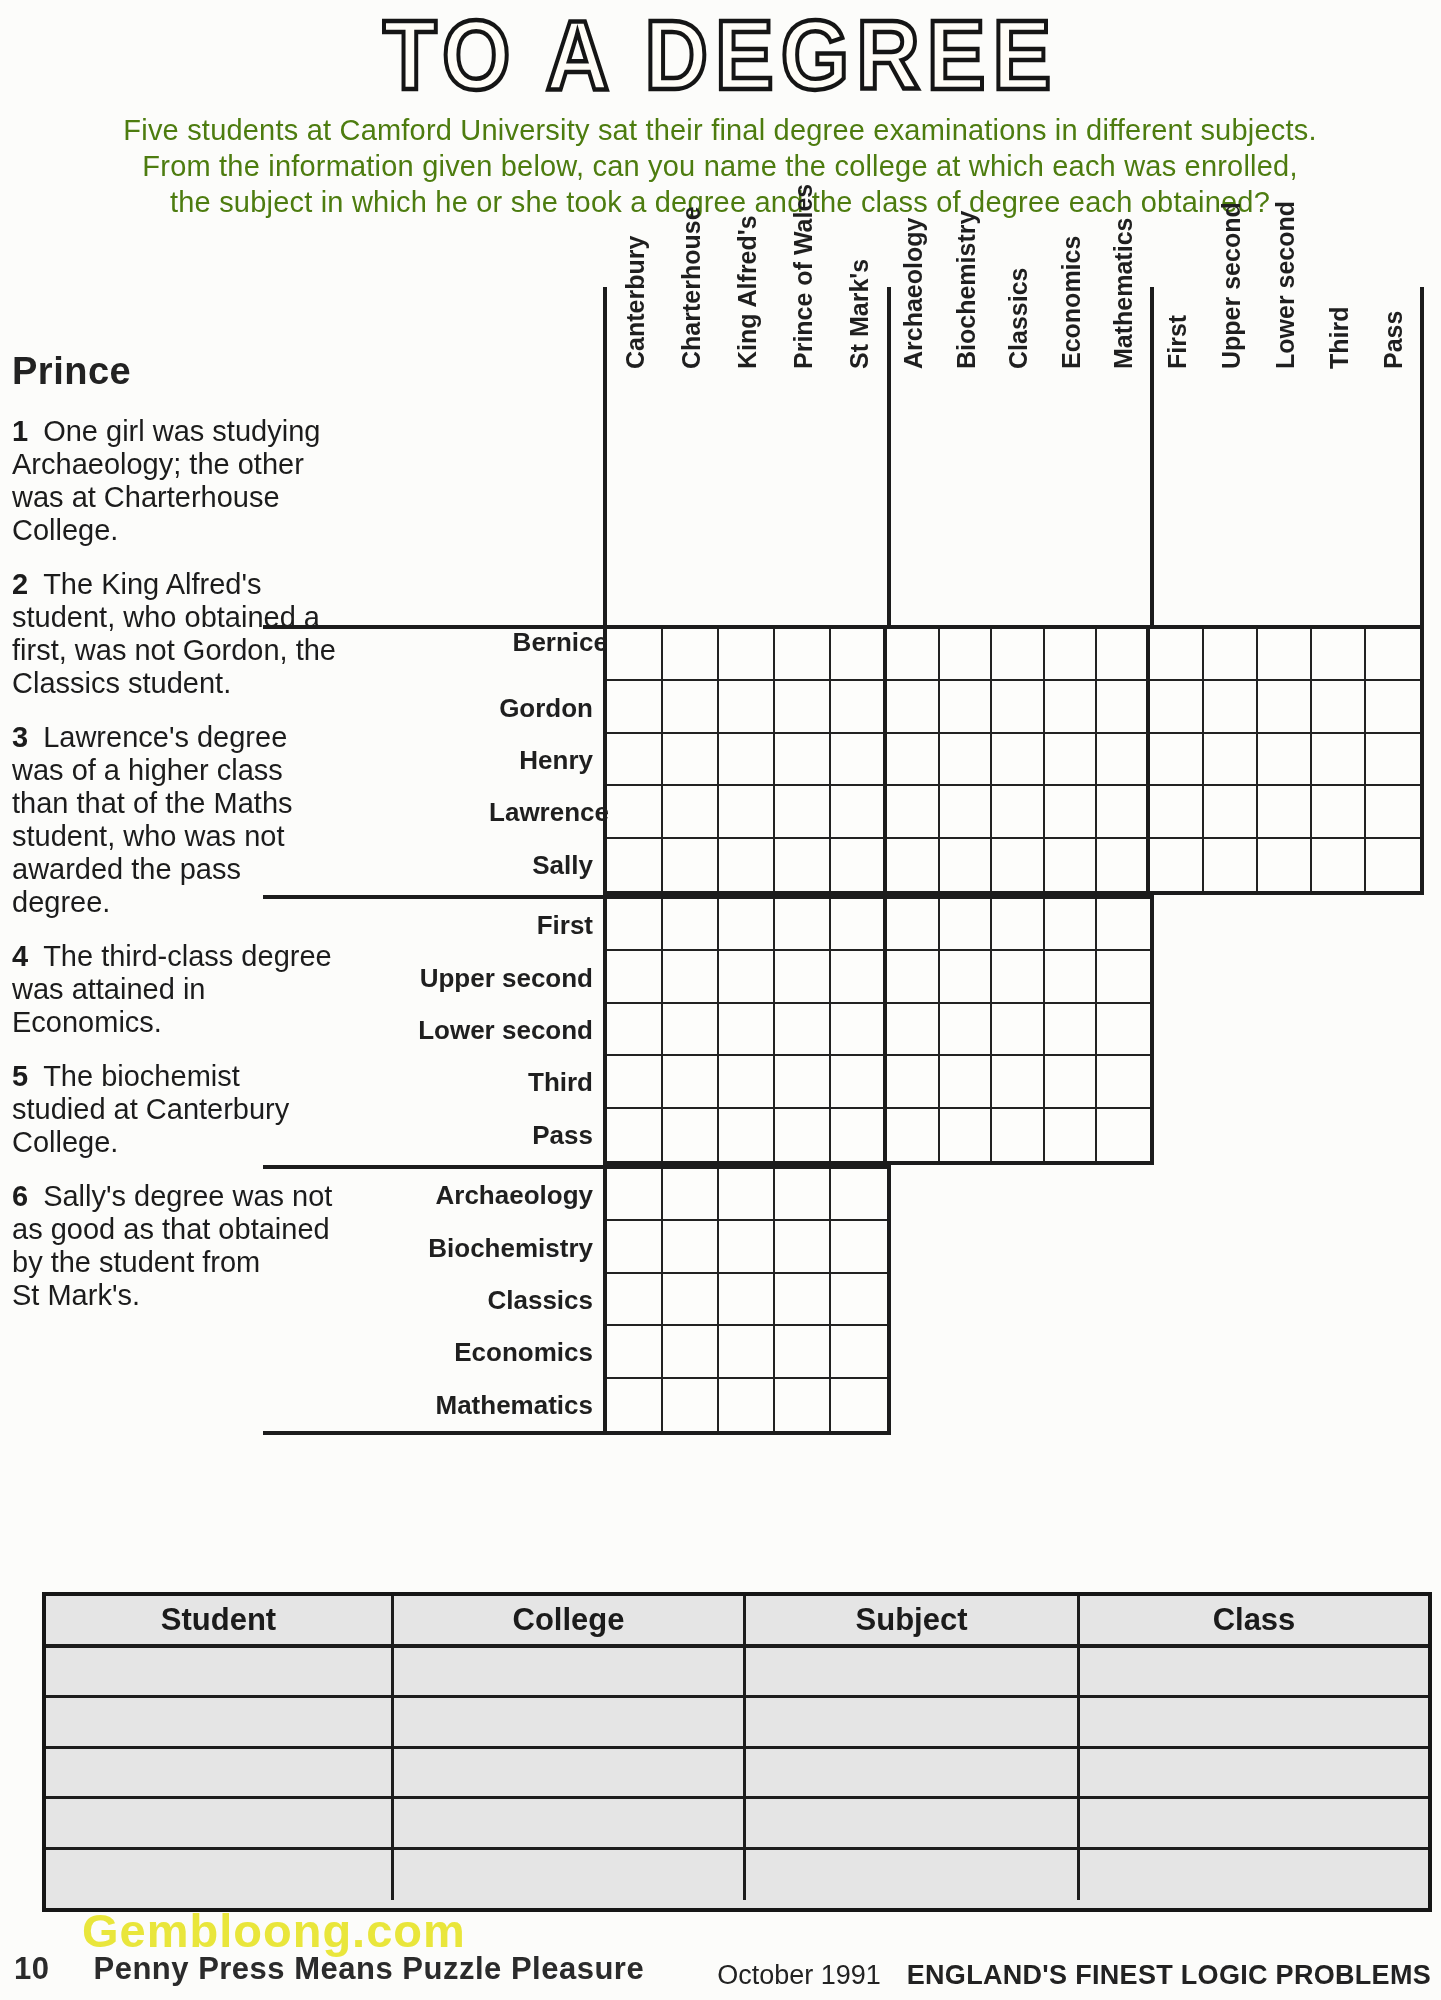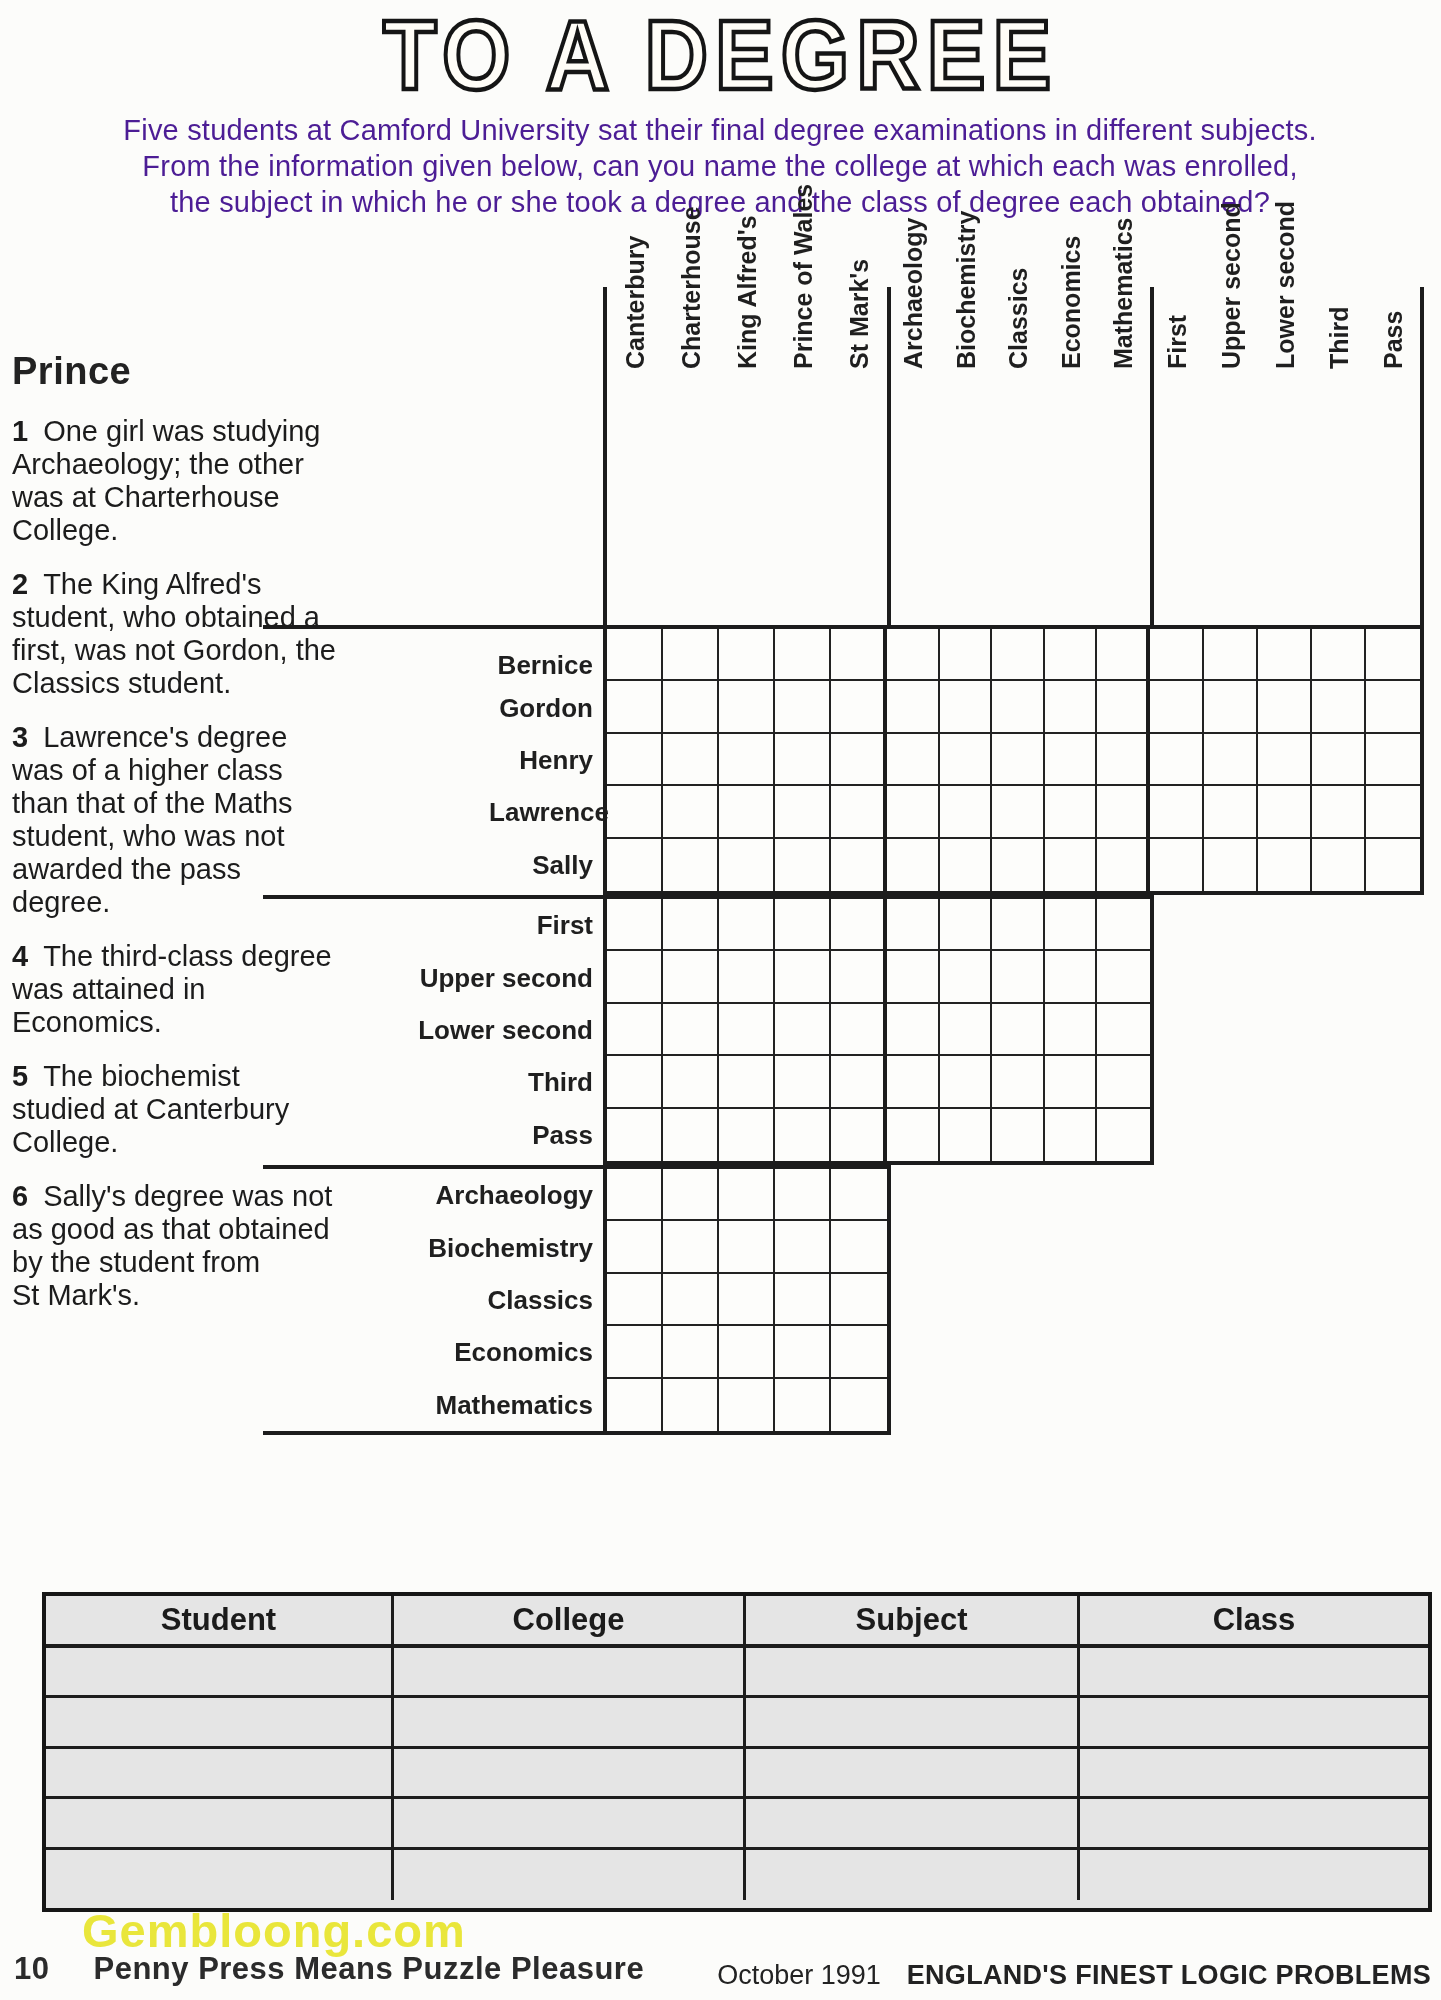--- a/index.html
+++ b/index.html
@@ -12,21 +12,21 @@
   .title{
     position:absolute;left:0;top:6px;width:100%;text-align:center;
     font-size:88px;font-weight:800;letter-spacing:7px;line-height:1;
     color:#fffdf7;-webkit-text-stroke:4px #151515;
     text-shadow:0 0 1px #151515;
     transform:scaleY(1.12);transform-origin:top center;white-space:nowrap;
   }
   
   .intro{
     position:absolute;left:60px;top:112px;width:1320px;text-align:center;
-    font-size:29px;line-height:36px;color:#4c1d95;letter-spacing:.2px;
+    font-size:29px;line-height:36px;color:#4d7c0f;letter-spacing:.2px;
   }
   
   .clues{position:absolute;left:12px;top:350px;width:372px;}
   .clues h2{margin:0 0 22px 0;font-size:38px;letter-spacing:.5px;color:#222;}
   .clue{margin:0 0 21px 0;font-size:29px;line-height:33px;color:#1c1c1c;}
   .clue .clue-num{font-weight:700;padding-right:15px;}
   .clue .clue-text{white-space:pre-line;}
   
   .subgrid{position:absolute;display:grid;border:4px solid #1c1c1c;background:#fdfdfb;}
   .gcell{border-right:2px solid #222;border-bottom:2px solid #222;}
@@ -282,21 +282,21 @@
       <div class="colhead" style="left: 926.25px; top: 343px;">Archaeology</div>
       <div class="colhead" style="left: 978.75px; top: 343px;">Biochemistry</div>
       <div class="colhead" style="left: 1031.25px; top: 343px;">Classics</div>
       <div class="colhead" style="left: 1083.75px; top: 343px;">Economics</div>
       <div class="colhead" style="left: 1136.25px; top: 343px;">Mathematics</div>
       <div class="colhead" style="left: 1189.5px; top: 343px;">First</div>
       <div class="colhead" style="left: 1243.5px; top: 343px;">Upper second</div>
       <div class="colhead" style="left: 1297.5px; top: 343px;">Lower second</div>
       <div class="colhead" style="left: 1351.5px; top: 343px;">Third</div>
       <div class="colhead" style="left: 1405.5px; top: 343px;">Pass</div>
-      <div class="rowlabel" style="left: 0px; width: 593px; top: 651px;">Bernice</div>
+      <div class="rowlabel" style="left: 0px; width: 593px; top: 628px; padding-left: 15px;">Bernice</div>
       <div class="rowlabel" style="left: 0px; width: 593px; top: 693.6px;">Gordon</div>
       <div class="rowlabel" style="left: 0px; width: 593px; top: 746px;">Henry</div>
       <div class="rowlabel" style="left: 0px; width: 593px; top: 798.4px; margin-left: 16px;">Lawrence</div>
       <div class="rowlabel" style="left: 0px; width: 593px; top: 850.8px;">Sally</div>
       <div class="rowlabel" style="left: 0px; width: 593px; top: 911.2px;">First</div>
       <div class="rowlabel" style="left: 0px; width: 593px; top: 963.6px;">Upper second</div>
       <div class="rowlabel" style="left: 0px; width: 593px; top: 1016px;">Lower second</div>
       <div class="rowlabel" style="left: 0px; width: 593px; top: 1068.4px;">Third</div>
       <div class="rowlabel" style="left: 0px; width: 593px; top: 1120.8px;">Pass</div>
       <div class="rowlabel" style="left: 0px; width: 593px; top: 1181.2px;">Archaeology</div>

